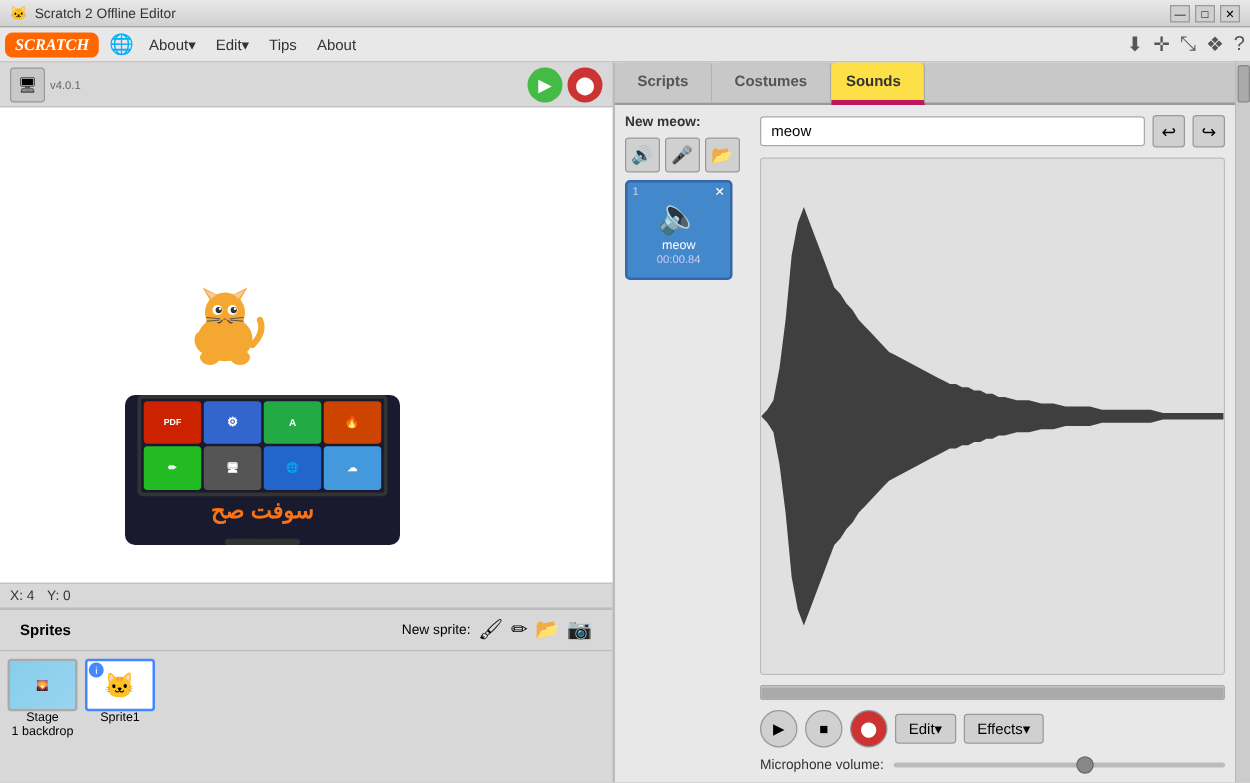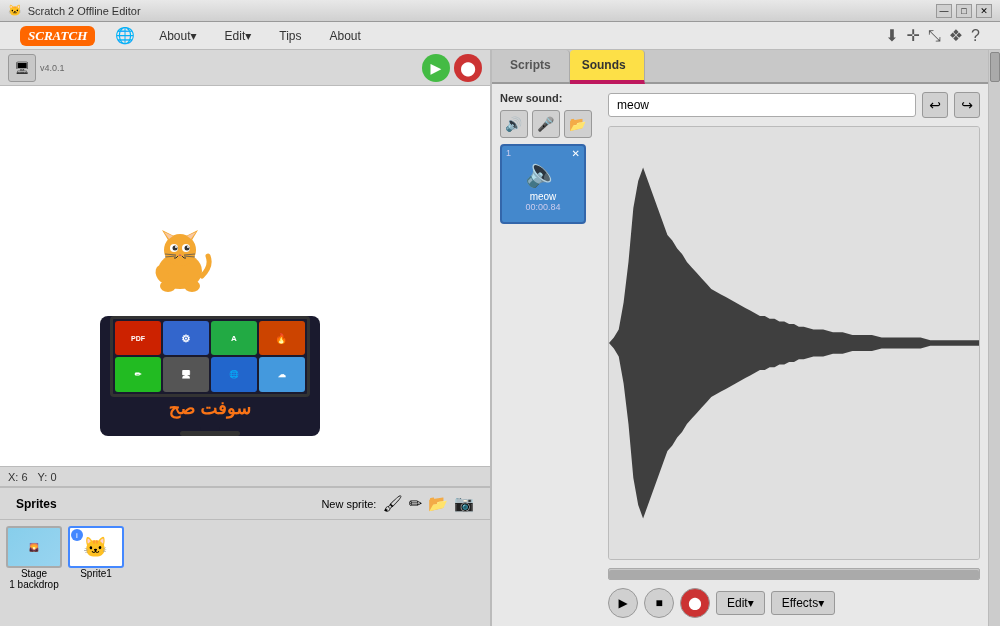--- a/index.html
+++ b/index.html
@@ -25,23 +25,23 @@
       display: flex; align-items: center; justify-content: center;
       cursor: pointer;
     }
 
     
     #menubar {
       background: #e8e8e8;
       height: 28px;
       display: flex;
       align-items: center;
-      padding: 0 20px;
+      padding: 0 4px;
       border-bottom: 1px solid #bbb;
-      gap: 12px;
+      gap: 0;
     }
     .scratch-logo {
       background: #ff6600;
       border-radius: 6px;
       padding: 2px 8px;
       color: white;
       font-weight: bold;
       font-size: 13px;
       font-style: italic;
       margin-right: 8px;
@@ -573,21 +573,21 @@
           <div class="wm-cell" style="background:#2266cc; color:white; font-size:8px;">🌐</div>
           <div class="wm-cell" style="background:#4499dd; color:white; font-size:8px;">☁</div>
         </div>
         <div class="wm-text">سوفت صح</div>
         <div class="wm-stand"></div>
         <div class="wm-base"></div>
       </div>
     </div>
 
     <div id="stage-coords">
-      <span>X: 6</span>
+      <span>X: 4</span>
       <span>Y: 0</span>
     </div>
 
     <div id="sprites-panel">
       <div id="sprites-header">
         <span class="sprites-title">Sprites</span>
         <span class="new-sprite-label">New sprite:</span>
         <span class="sprite-action-btn">🖌</span>
         <span class="sprite-action-btn">✏</span>
         <span class="sprite-action-btn">📂</span>
@@ -609,27 +609,28 @@
           <span>Sprite1</span>
         </div>
       </div>
     </div>
   </div>
 
   <div id="right-panel">
 
     <div id="tabs-bar">
       <div class="tab">Scripts</div>
+      <div class="tab">Costumes</div>
       <div class="tab active">Sounds</div>
     </div>
 
     <div id="sounds-panel">
 
       <div id="sounds-left">
-        <span class="new-sound-label">New sound:</span>
+        <span class="new-sound-label">New meow:</span>
         <div class="sound-actions">
           <div class="sound-action-btn">🔊</div>
           <div class="sound-action-btn">🎤</div>
           <div class="sound-action-btn">📂</div>
         </div>
         <div class="sound-item">
           <span class="sound-item-num">1</span>
           <span class="sound-item-close">✕</span>
           <span class="sound-item-icon">🔈</span>
           <span class="sound-item-name">meow</span>
@@ -666,20 +667,26 @@
           <div class="stop-btn">■</div>
           <div class="record-btn" style="background:#cc3333; color:white;">⬤</div>
           <div class="edit-btn">
             <span>Edit▾</span>
           </div>
           <div class="effects-btn">
             <span>Effects▾</span>
           </div>
         </div>
 
+        <div id="mic-volume-bar">
+          <span>Microphone volume:</span>
+          <div class="volume-slider-track">
+            <div class="volume-slider-thumb"></div>
+          </div>
+        </div>
       </div>
 
     </div>
   </div>
 
   <div id="right-scrollbar">
     <div id="right-scrollbar-thumb"></div>
   </div>
 
 </div>

